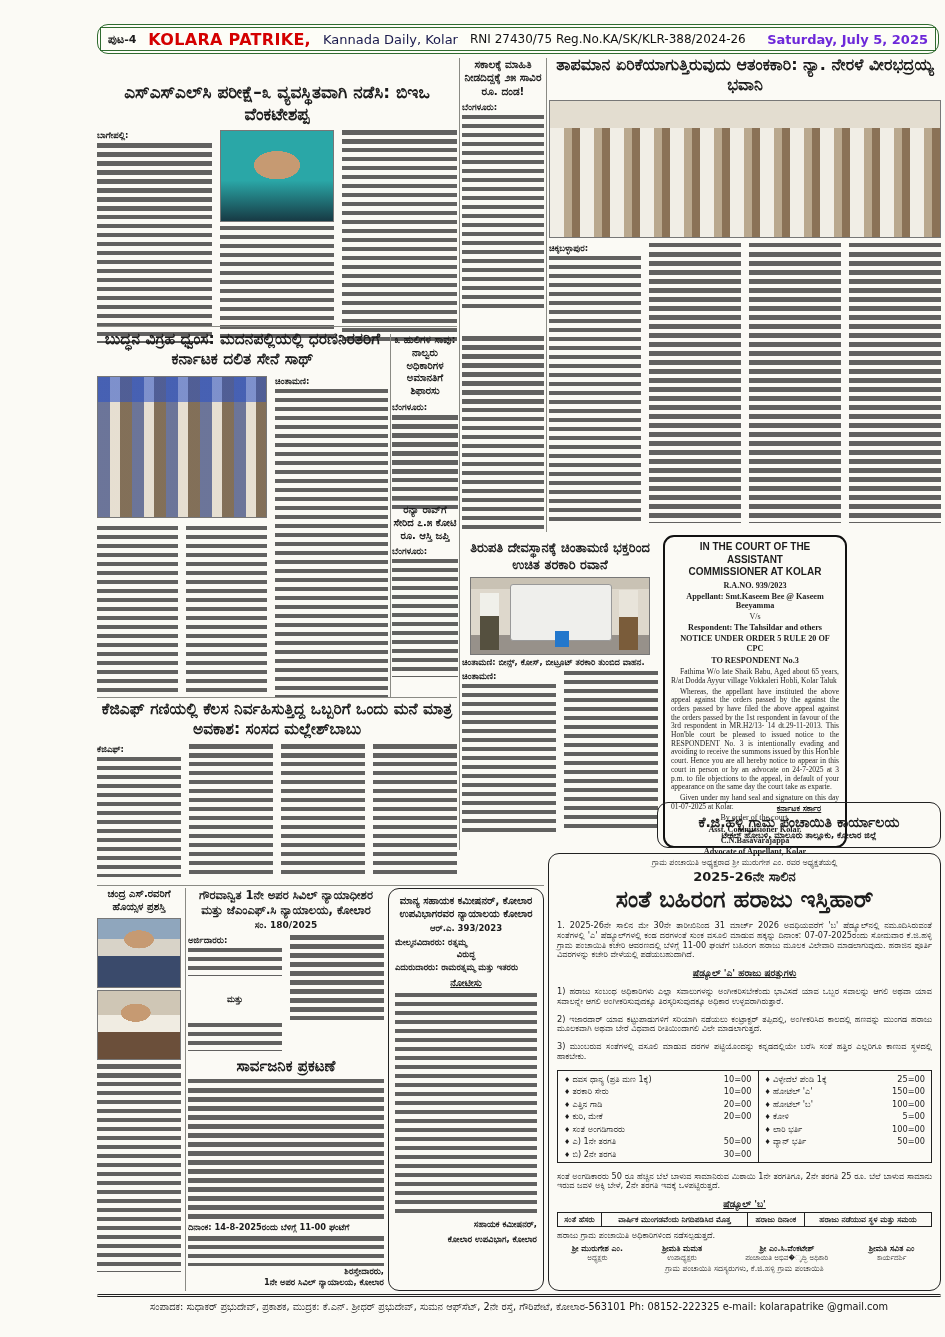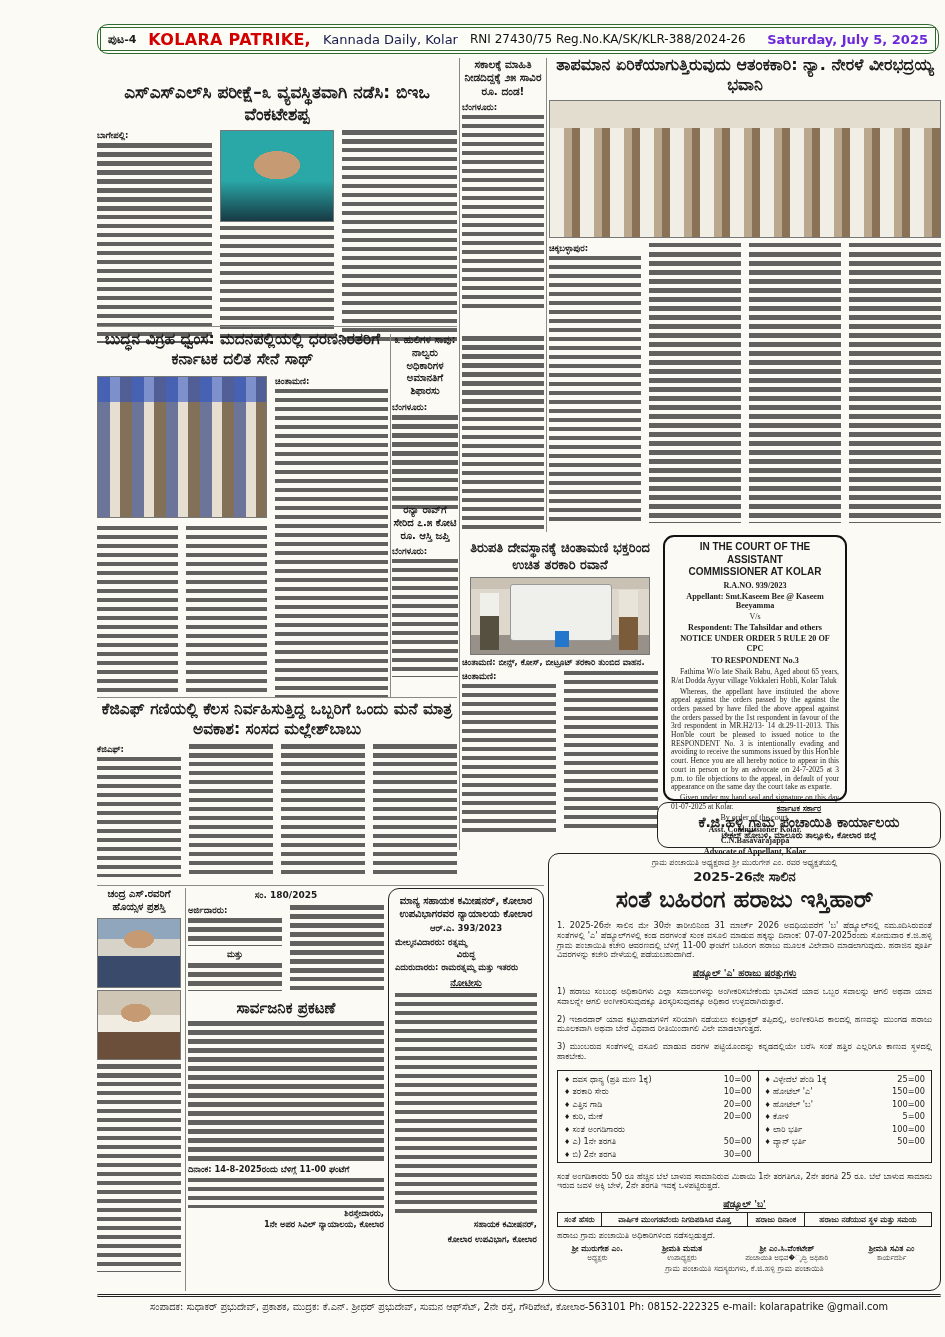--- a/index.html
+++ b/index.html
@@ -76,31 +76,31 @@
      background:radial-gradient(ellipse 30% 22% at 46% 32%,#c69a72 0 60%,rgba(0,0,0,0) 61%),
                 linear-gradient(180deg,#cfc6b5 0 35%,#f0ece2 35% 60%,#6b4f3a 60%);}
 
   
   #n-court1{left:188px;top:888px;width:196px;height:403px;}
   #n-court1 .title{font-size:11.5px;font-weight:bold;text-align:center;line-height:1.3;}
   #n-court1 .case{font-size:9px;font-weight:bold;text-align:center;margin:2px 0 4px;}
   #n-court1 .pub{font-size:15px;font-weight:bold;text-align:center;margin:6px 0 4px;}
   #n-court1 .snip{font-size:8.3px;font-weight:bold;margin:3px 0;}
   #n-court1 .sg{font-size:8.3px;font-weight:bold;text-align:right;line-height:1.3;}
-  .and{font-size:8.5px;font-weight:bold;text-align:center;margin:3px 0;}
+  .and{font-size:8.5px;font-weight:bold;text-align:center;margin:18px 0;}
 
   #n-asst{left:388px;top:888px;width:156px;height:403px;border:1.4px solid #222;box-sizing:border-box;padding:5px 6px;}
   #n-asst .t{font-size:10px;font-weight:bold;text-align:center;line-height:1.3;}
   #n-asst .case{font-size:8.5px;font-weight:bold;text-align:center;margin:3px 0;}
   #n-asst .pl{font-size:8.3px;font-weight:bold;margin:2px 0;line-height:1.25;}
   #n-asst .vs{font-size:8.3px;font-weight:bold;text-align:center;margin:1px 0;}
   #n-asst .sub{font-size:9.5px;font-weight:bold;text-align:center;text-decoration:underline;margin:4px 0;}
   #n-asst .sg{font-size:8.3px;font-weight:bold;text-align:right;line-height:1.3;margin-top:4px;}
 
-  #n-english{left:663px;top:535px;width:184px;height:266px;border:2px solid #111;box-sizing:border-box;
+  #n-english{left:663px;top:535px;width:184px;height:313px;border:2px solid #111;box-sizing:border-box;
              padding:4px 6px;font-family:"Liberation Serif",serif;}
   #n-english .el{font-size:10px;font-weight:bold;text-align:center;line-height:1.25;font-family:"Liberation Sans",sans-serif;}
   #n-english .ec{font-size:8.2px;font-weight:bold;text-align:center;margin:2px 0;}
   #n-english .ep{font-size:7.5px;line-height:1.16;text-align:justify;margin:2px 0;text-indent:9px;}
   #n-english .eh{font-size:8.2px;font-weight:bold;text-align:center;line-height:1.25;margin:2px 0;}
   #n-english .es{font-size:8.2px;font-weight:bold;text-align:center;line-height:1.35;}
   #n-english .eb{font-size:8px;text-align:center;margin:2px 0;}
 
   #n-kghalli{left:657px;top:802px;width:284px;height:46px;border:1.4px solid #222;box-sizing:border-box;
              text-align:center;padding-top:1px;}
@@ -387,20 +387,21 @@
   </section>
 
   <section id="a-award" class="abs">
     <h2 class="h">ಚಂದ್ರ ಎಸ್.ರವರಿಗೆ ಹೊಯ್ಸಳ ಪ್ರಶಸ್ತಿ</h2>
     <div class="photo" id="ph-aw1"></div>
     <div class="photo" id="ph-aw2"></div>
     <div class="gk" style="height:208px"></div>
   </section>
 
   <section id="n-court1" class="abs">
+    <div class="title">ಗೌರವಾನ್ವಿತ 1ನೇ ಅಪರ ಸಿವಿಲ್ ನ್ಯಾಯಾಧೀಶರ ಮತ್ತು ಜೆಎಂಎಫ್.ಸಿ ನ್ಯಾಯಾಲಯ, ಕೋಲಾರ</div>
     <div class="case">ಸಂ. 180/2025</div>
     <div class="cols c2">
       <div>
         <span class="dl">ಅರ್ಜಿದಾರರು:</span>
         <div class="gk" style="height:28px"></div>
         <div class="and">ಮತ್ತು</div>
         <div class="gk" style="height:28px"></div>
       </div>
       <div>
           <div class="gk" style="height:88px"></div>

